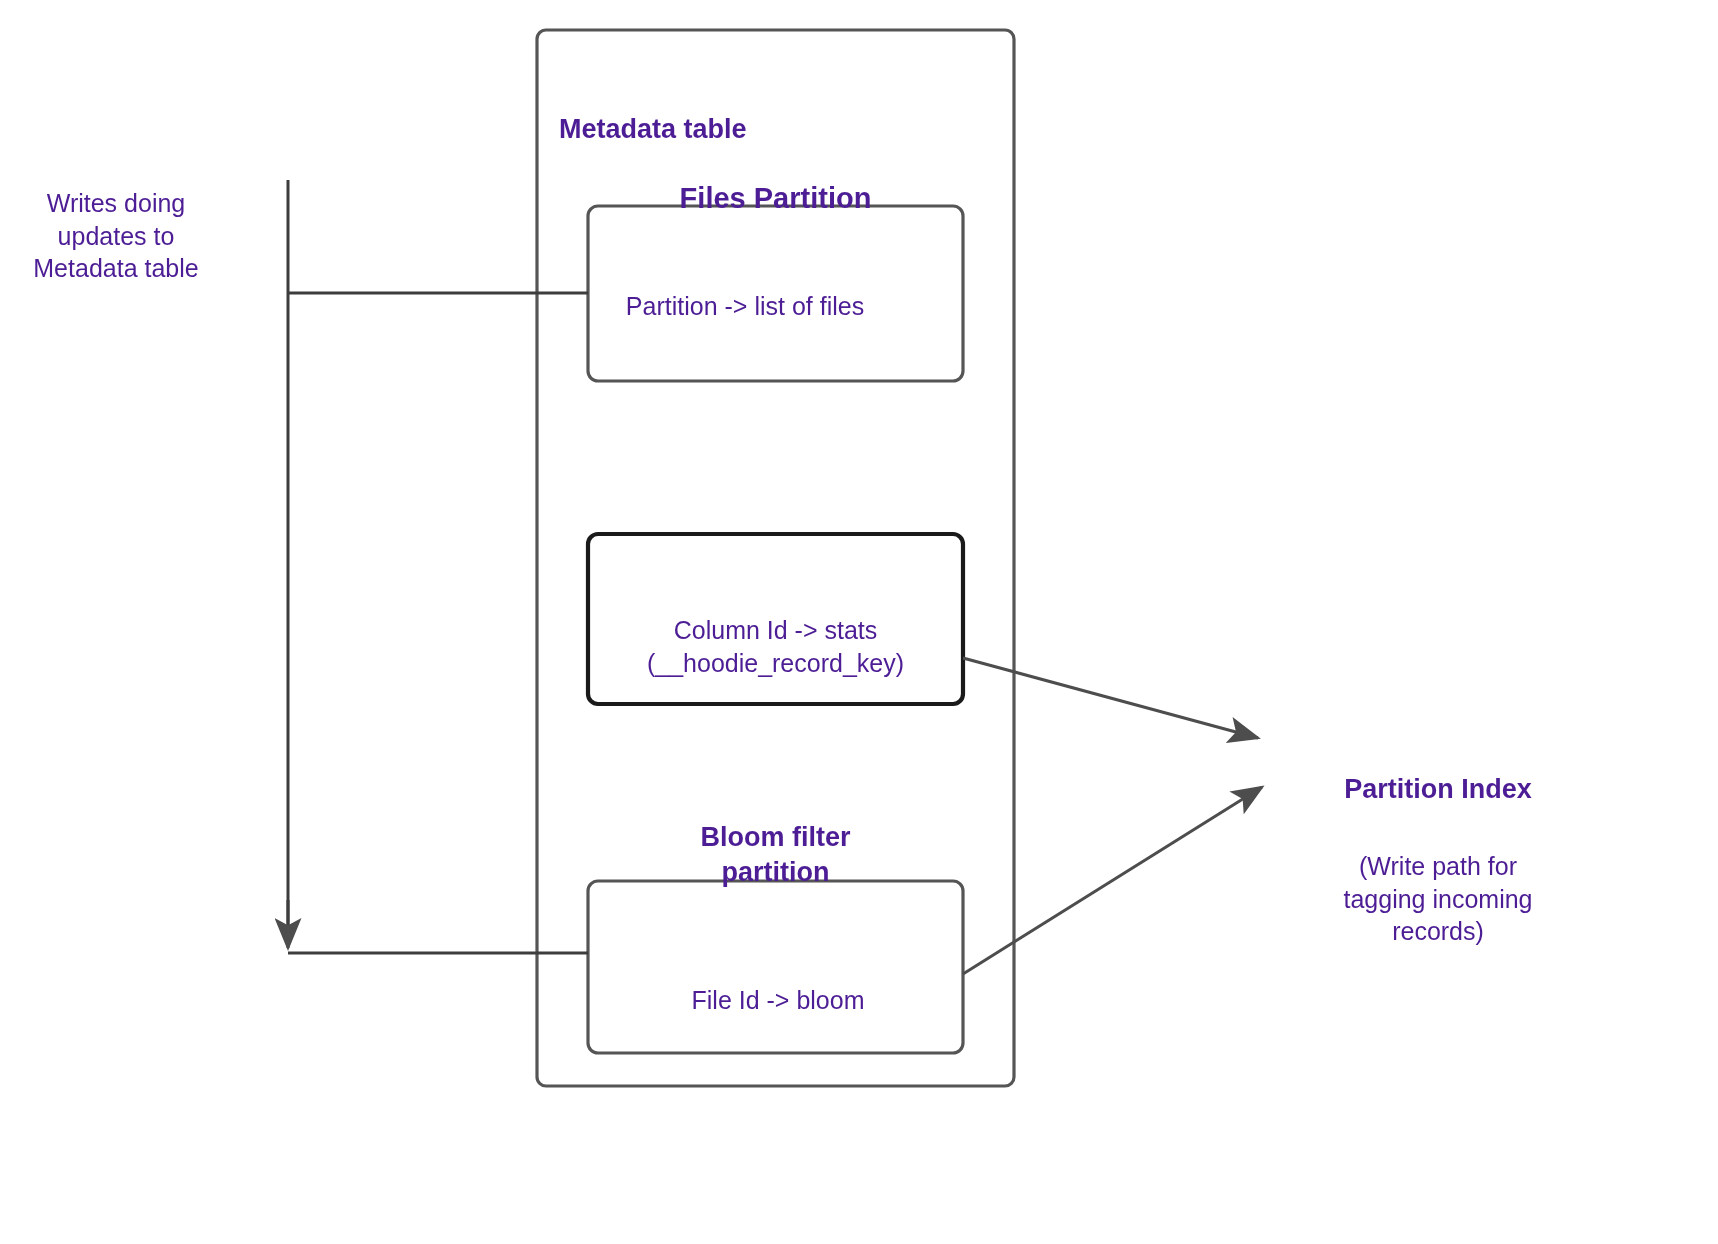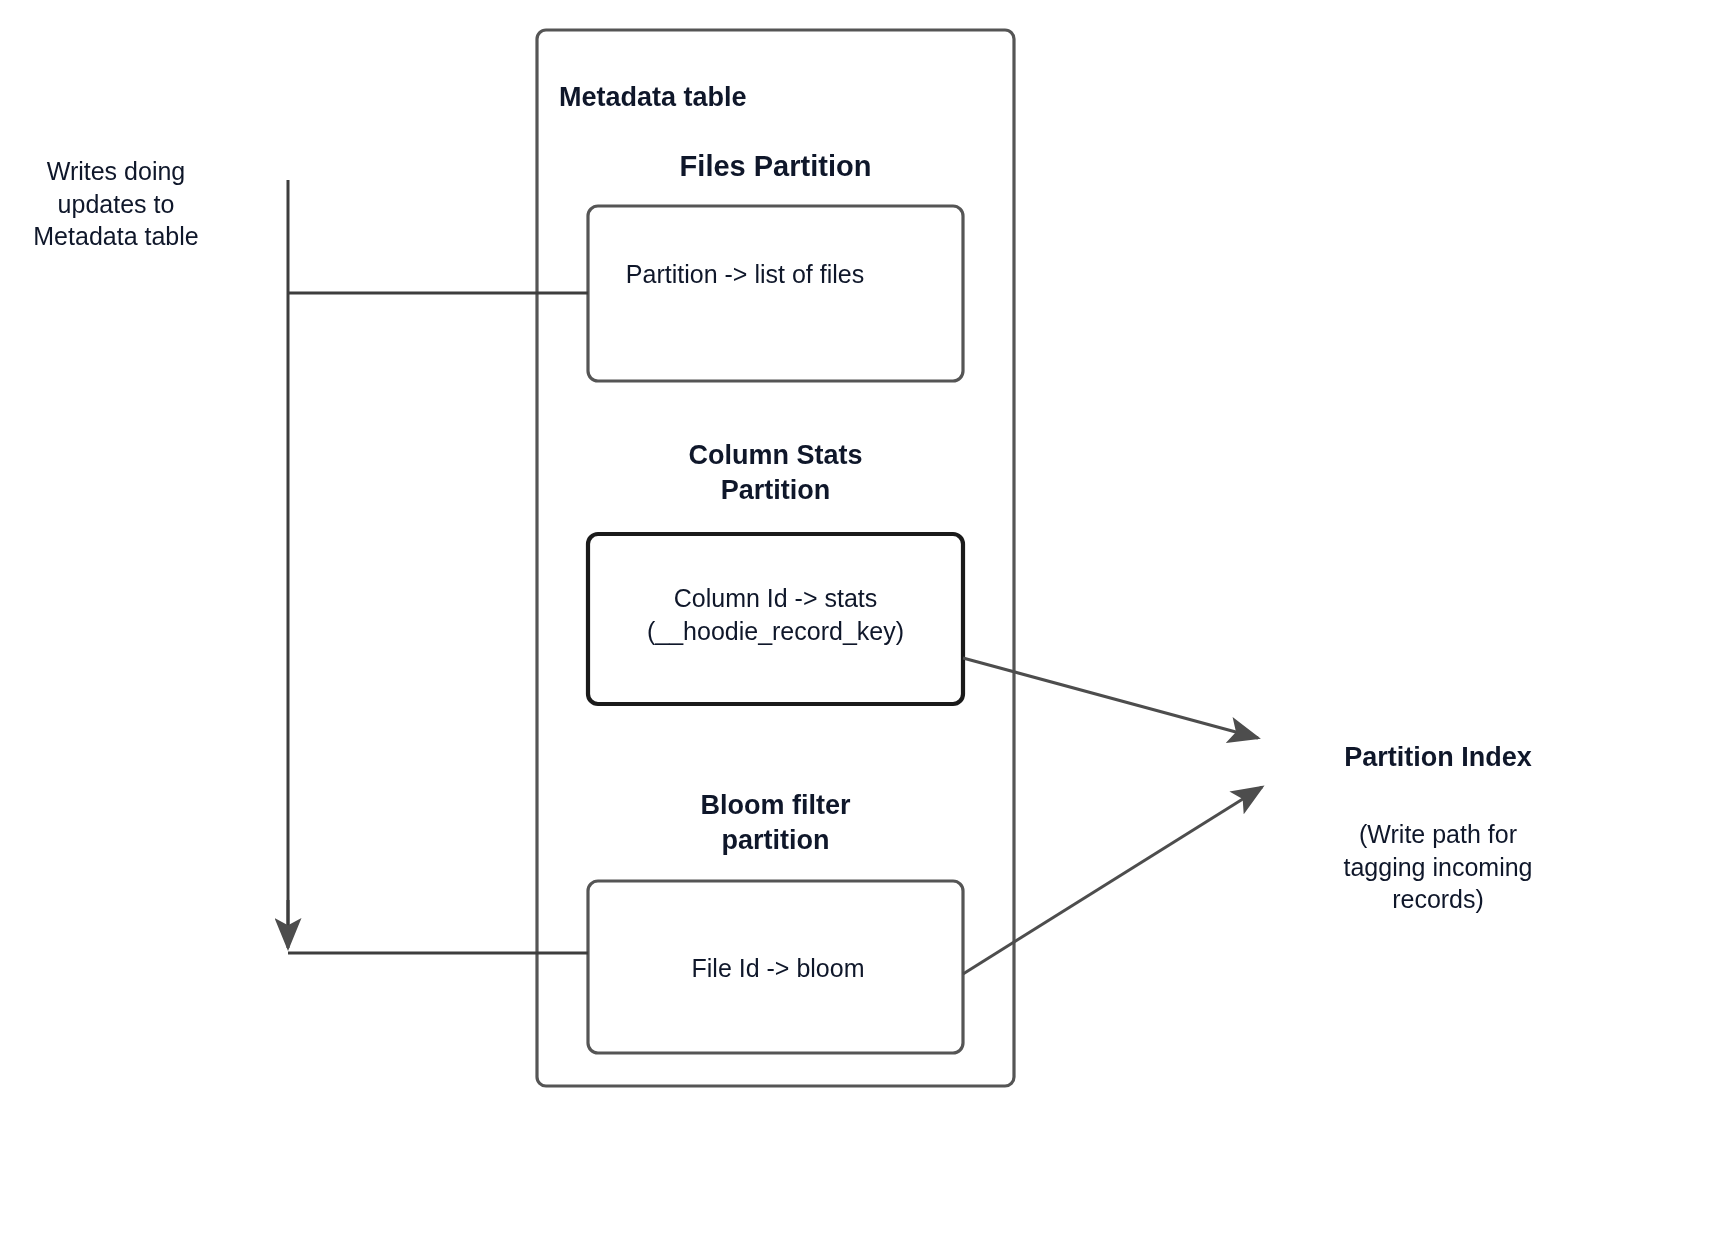--- a/index.html
+++ b/index.html
@@ -23,21 +23,22 @@
     left: 0;
     top: 0;
     width: 1718px;
     height: 1244px;
   }
   .txt {
     position: absolute;
     text-align: center;
     line-height: 1.30;
     white-space: pre-line;
-    color: #0f172a;
+    color: #4c1d95;
+    margin-top: 32px;
   }
   .bold {
     font-weight: bold;
   }
 
   
   #writes-label {
     left: 10px;
     top: 155px;
     width: 212px;
@@ -145,22 +146,20 @@
   <div class="txt" id="writes-label">Writes doing
 updates to
 Metadata table</div>
 
   <div class="txt bold" id="metadata-table-title">Metadata table</div>
 
   <div class="txt bold" id="files-partition-title">Files Partition</div>
 
   <div class="txt" id="files-box-text">Partition -&gt; list of files</div>
 
-  <div class="txt bold" id="column-stats-partition-title">Column Stats
-Partition</div>
 
   <div class="txt" id="colstats-box-text">Column Id  -&gt; stats
 (__hoodie_record_key)</div>
 
   <div class="txt bold" id="bloom-partition-title">Bloom filter
 partition</div>
 
   <div class="txt" id="bloom-box-text">File Id -&gt; bloom</div>
 
   <div class="txt bold" id="metadata-index-title">Partition Index</div>

